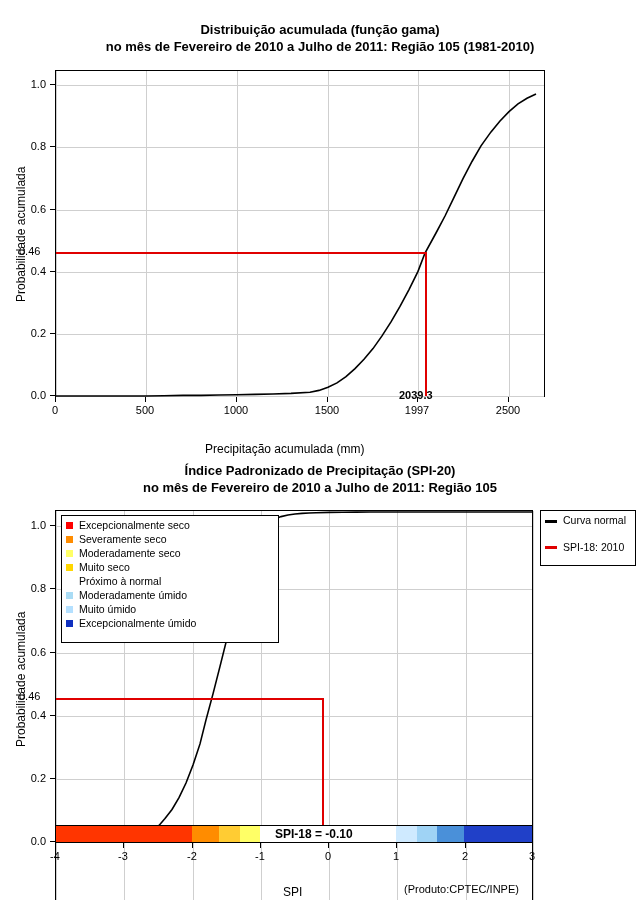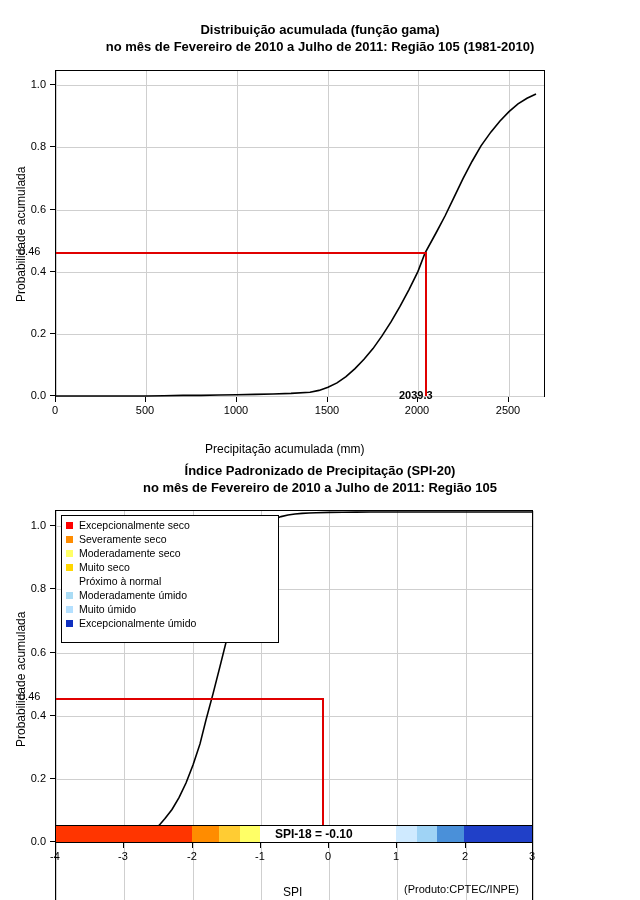--- a/index.html
+++ b/index.html
@@ -101,21 +101,21 @@
     <div class="tick x" style="left:145px;top:385px;"></div>
     <div class="tick x" style="left:236px;top:385px;"></div>
     <div class="tick x" style="left:327px;top:385px;"></div>
     <div class="tick x" style="left:417px;top:385px;"></div>
     <div class="tick x" style="left:508px;top:385px;"></div>
 
     <div class="ticklabel x" style="left:55px;top:392px;">0</div>
     <div class="ticklabel x" style="left:145px;top:392px;">500</div>
     <div class="ticklabel x" style="left:236px;top:392px;">1000</div>
     <div class="ticklabel x" style="left:327px;top:392px;">1500</div>
-    <div class="ticklabel x" style="left:417px;top:392px;">2000</div>
+    <div class="ticklabel x" style="left:417px;top:392px;">1997</div>
     <div class="ticklabel x" style="left:508px;top:392px;">2500</div>
 
     <div class="annot" style="left:399px;top:377px;">2039.3</div>
 
     <div class="axis-title" style="left:205px;top:430px;">Precipitação acumulada (mm)</div>
     <div class="axis-title y" style="left:14px;top:290px;">Probabilidade acumulada</div>
   </div>
 
   <div class="chart" style="left:0;top:455px;width:640px;height:445px;">
 
@@ -175,20 +175,30 @@
           <span class="legend-dot" style="background:#b4e0ff;"></span>
           <span class="legend-text">Muito úmido</span>
         </div>
         <div class="legend-row">
           <span class="legend-dot" style="background:#1030c0;"></span>
           <span class="legend-text">Excepcionalmente úmido</span>
         </div>
       </div>
     </div>
 
+    <div class="legend" style="left:540px;top:55px;width:96px;height:56px;padding-top:4px;">
+      <div class="legend-row" style="height:24px;align-items:flex-start;">
+        <span class="legend-swatch" style="background:#000000;margin-top:5px;"></span>
+        <span class="legend-text" style="white-space:normal;">Curva normal</span>
+      </div>
+      <div class="legend-row" style="height:16px;">
+        <span class="legend-swatch" style="background:#e00000;"></span>
+        <span class="legend-text">SPI-18: 2010</span>
+      </div>
+    </div>
 
     <div class="tick y" style="left:50px;top:70px;"></div>
     <div class="tick y" style="left:50px;top:133px;"></div>
     <div class="tick y" style="left:50px;top:197px;"></div>
     <div class="tick y" style="left:50px;top:260px;"></div>
     <div class="tick y" style="left:50px;top:323px;"></div>
     <div class="tick y" style="left:50px;top:386px;"></div>
 
     <div class="ticklabel y" style="left:18px;top:70px;width:28px;">1.0</div>
     <div class="ticklabel y" style="left:18px;top:133px;width:28px;">0.8</div>

